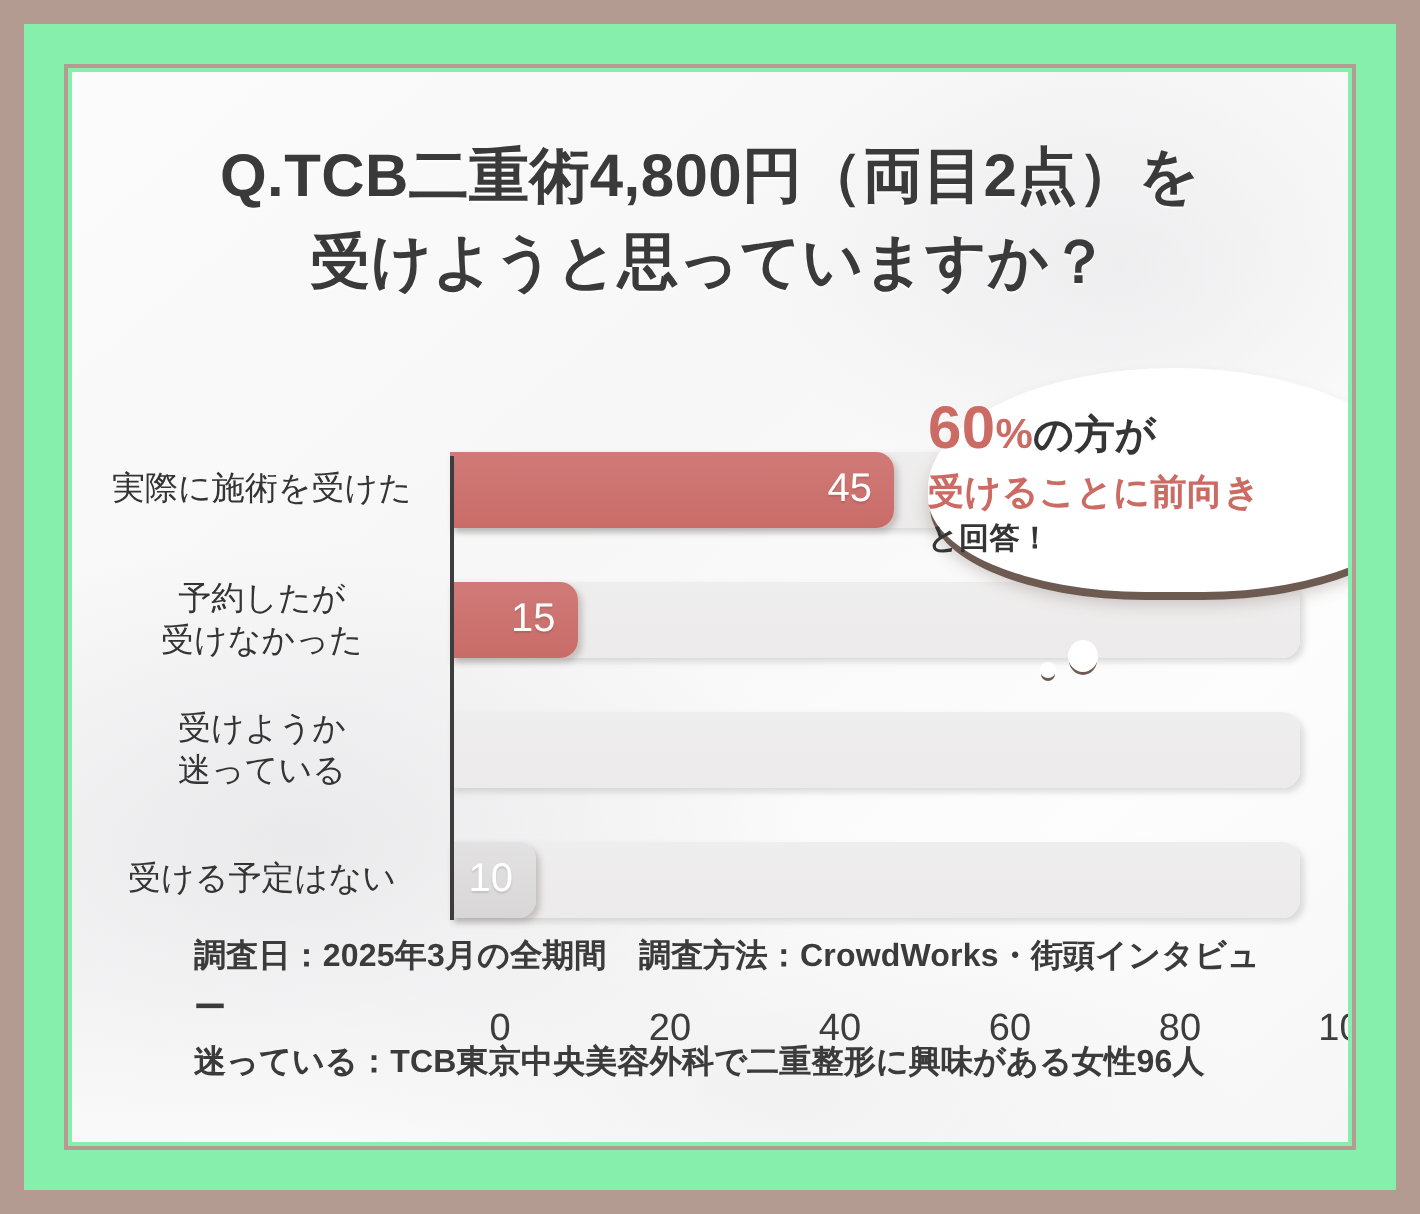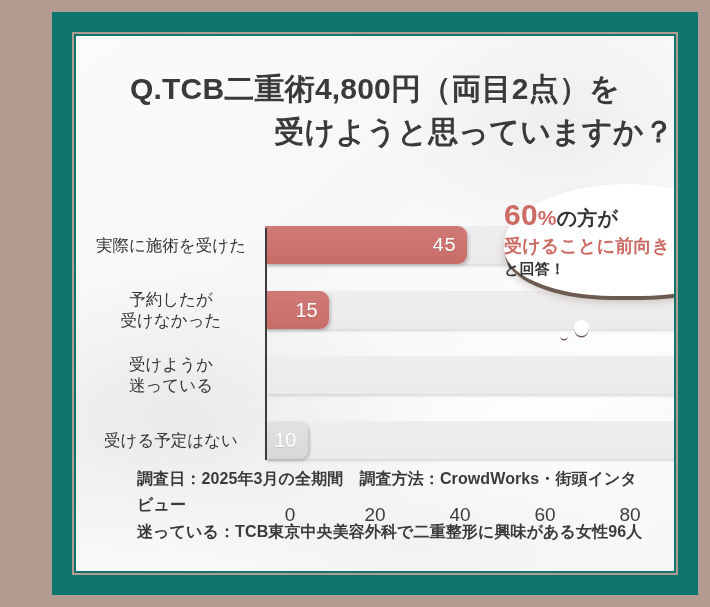--- a/index.html
+++ b/index.html
@@ -9,22 +9,21 @@
     background:#b39b91;
     overflow:hidden;
   }
   #frame-outer{
     position:absolute; inset:0;
     background:#b39b91;
   }
   #frame-white{
     position:absolute;
     left:12px; top:12px; right:12px; bottom:12px;
-    background:#0f766e;
-    margin-left:40px;
+    background:#86efac;
   }
   #frame-line{
     position:absolute;
     left:20px; top:20px; right:20px; bottom:20px;
     border:2px solid #b39b91;
   }
   #card{
     position:absolute;
     left:24px; top:24px; right:24px; bottom:24px;
     background:
@@ -39,21 +38,21 @@
   #title{
     position:absolute; left:0; right:0; top:32px;
     text-align:center;
     color:#3a3a3a;
     font-weight:bold;
     font-size:30px;
     line-height:1.42;
     letter-spacing:.2px;
     text-shadow:0 1px 1px rgba(255,255,255,.8);
   }
-  #title .l2{ display:block;text-align:right; }
+  #title .l2{ display:block; }
 
   
   #chart{
     position:absolute;
     left:0; right:0; top:190px; height:290px;
   }
   .axis-line{
     position:absolute;
     left:189px; top:2px; width:2px; height:232px;
     background:#3d3d3d;
@@ -180,21 +179,21 @@
         <span class="l1">Q.TCB二重術4,800円（両目2点）を</span>
         <span class="l2">受けようと思っていますか？</span>
       </div>
 
       <div id="chart">
         <div class="axis-line"></div>
 
         <div class="row" style="top:0px;">
           <div class="cat">実際に施術を受けた</div>
           <div class="track"></div>
-          <div class="bar" style="width:202px;background:linear-gradient(180deg,#d07a77 0%,#c96c68 100%);font-family:Liberation Mono, monospace;">
+          <div class="bar" style="width:222px;background:linear-gradient(180deg,#d07a77 0%,#c96c68 100%);">
             <span class="val">45</span>
           </div>
         </div>
 
         <div class="row" style="top:65px;">
           <div class="cat">予約したが
 受けなかった</div>
           <div class="track"></div>
           <div class="bar" style="width:63.75px;background:linear-gradient(180deg,#d07a77 0%,#c96c68 100%);">
             <span class="val">15</span>

